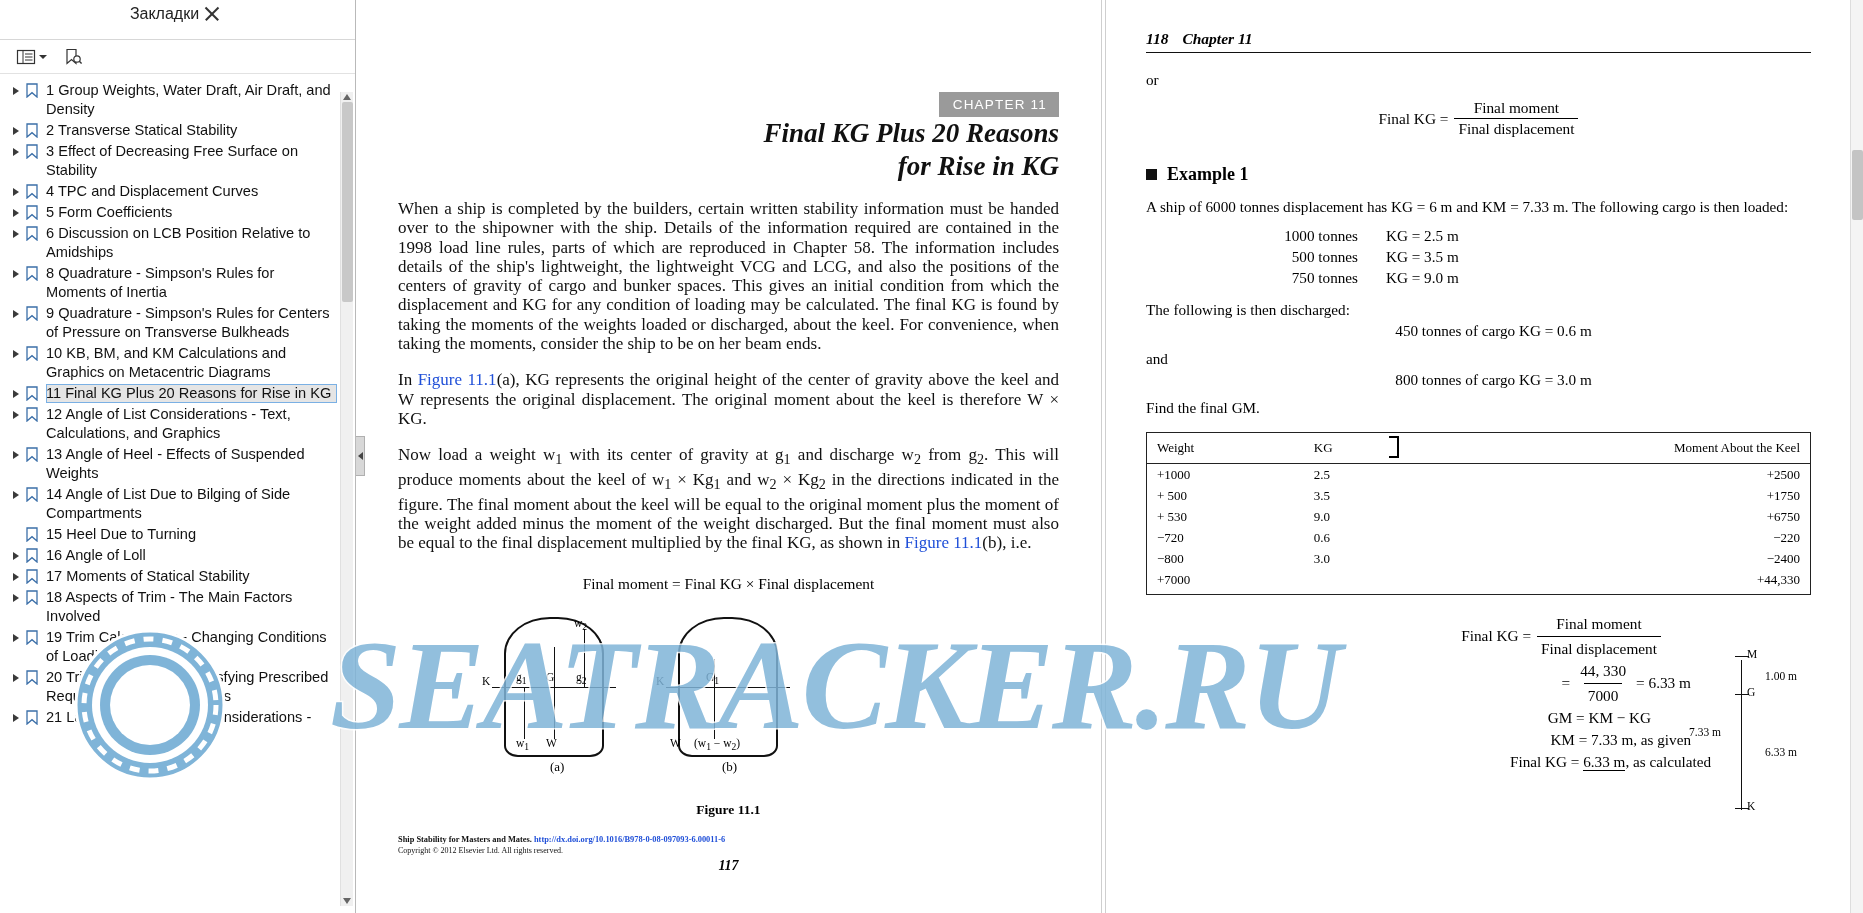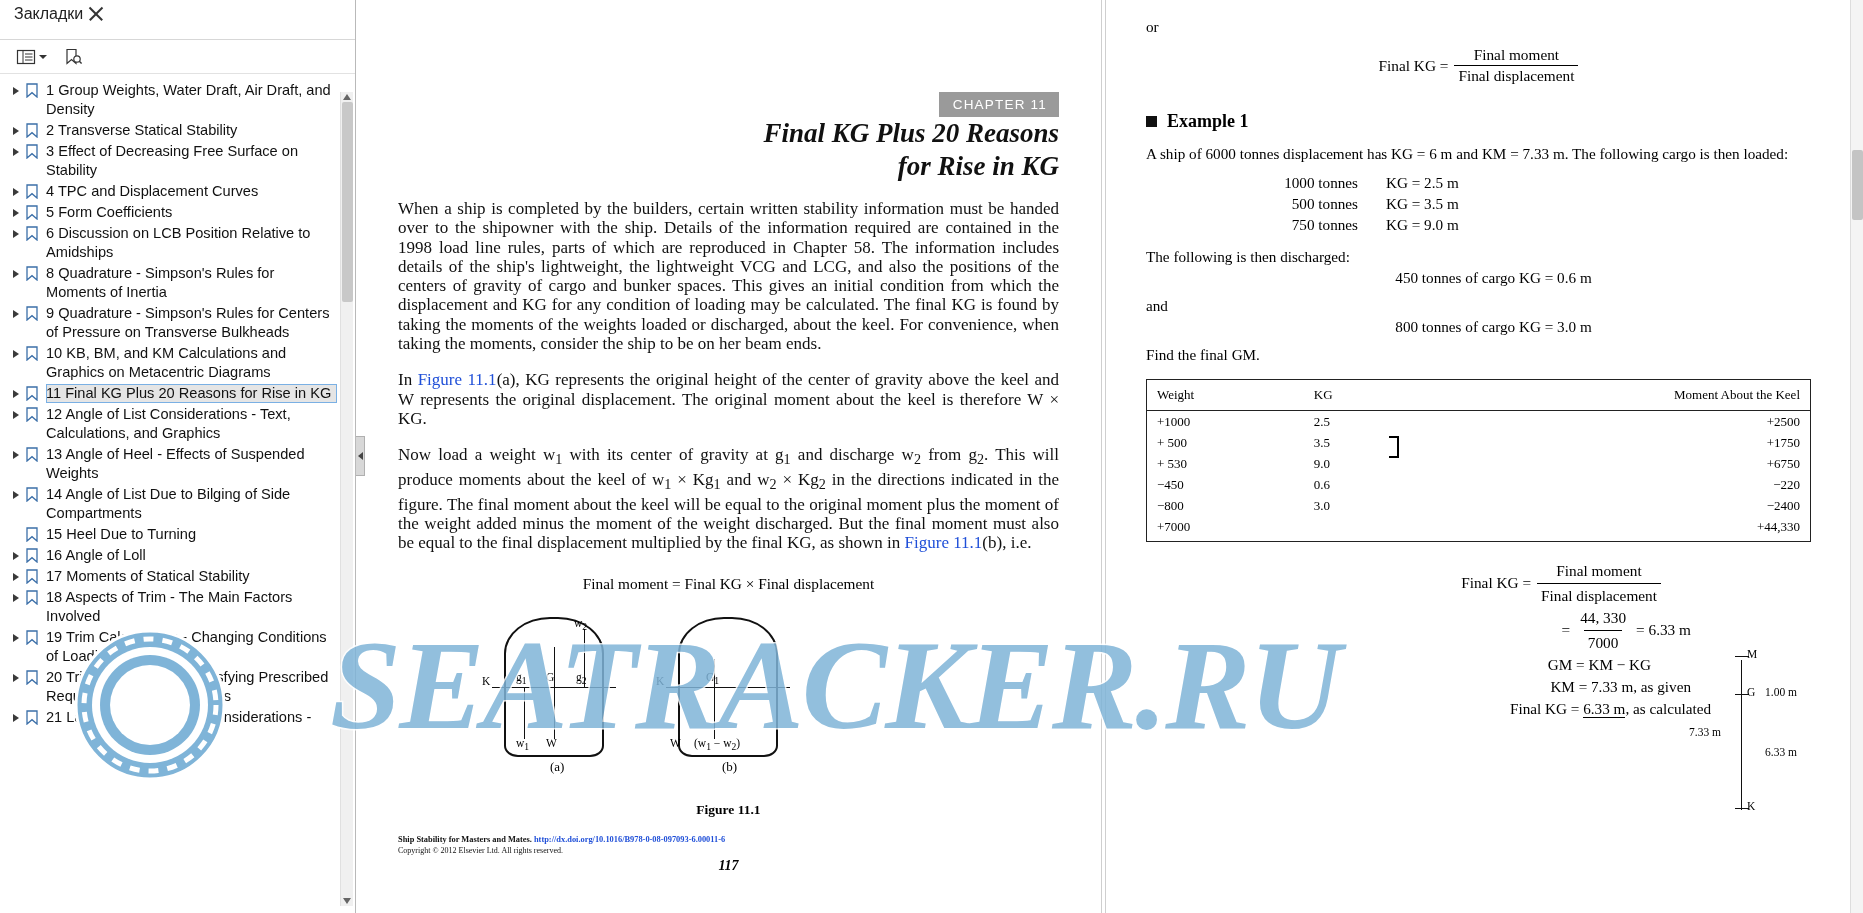--- a/index.html
+++ b/index.html
@@ -24,21 +24,21 @@
     background: #ffffff;
     border-right: 1px solid #b9b9b9;
     display: flex;
     flex-direction: column;
     position: relative;
   }
   #sidebar-header {
     height: 40px;
     display: flex;
     align-items: center;
-    justify-content: flex-start;
+    justify-content: center;
     padding: 0 14px 12px 14px;
     border-bottom: 1px solid #d7d7d7;
   }
   #sidebar-title {
     font-size: 16px;
     color: #222;
   }
   #close-btn {
     width: 26px; height: 26px;
     position: relative;
@@ -705,20 +705,24 @@
         <span>Ship Stability for Masters and Mates.</span>
         <span class="doi">http://dx.doi.org/10.1016/B978-0-08-097093-6.00011-6</span><br>
         <span class="cpy">Copyright © 2012 Elsevier Ltd. All rights reserved.</span>
       </div>
       <div class="page-no">117</div>
     </div>
 
     <div id="page-gap"></div>
 
     <div class="page" id="page-right">
+      <div class="rp-header">
+        <span>118</span>
+        <span>Chapter 11</span>
+      </div>
 
       <div class="rp-or">or</div>
 
       <div class="center-eq">
         <span class="frac-wrap">
           <span>Final KG =</span>
           <span class="frac">
             <span class="num">Final moment</span>
             <span class="den">Final displacement</span>
           </span>
@@ -772,21 +776,21 @@
                 <td>+ 500</td>
                 <td>3.5</td>
                 <td class="r">+1750</td>
               </tr>
               <tr>
                 <td>+ 530</td>
                 <td>9.0</td>
                 <td class="r">+6750</td>
               </tr>
               <tr>
-                <td>−450</td>
+                <td>−720</td>
                 <td>0.6</td>
                 <td class="r">−220</td>
               </tr>
               <tr>
                 <td>−800</td>
                 <td>3.0</td>
                 <td class="r">−2400</td>
               </tr>
               <tr class="last">
                 <td>+7000</td>
@@ -825,21 +829,21 @@
       </div>
 
       <div style="position:absolute; right:40px; top:660px; width:120px; height:160px;">
         <div style="position:absolute; left:50px; top:0; width:1.4px; height:150px; background:#111;"></div>
         <div style="position:absolute; left:44px; top:-4px; width:14px; height:1.4px; background:#111;"></div>
         <div style="position:absolute; left:44px; top:34px; width:14px; height:1.4px; background:#111;"></div>
         <div style="position:absolute; left:44px; top:148px; width:14px; height:1.4px; background:#111;"></div>
         <div class="lbl" style="left:56px; top:-12px;">M</div>
         <div class="lbl" style="left:56px; top:26px;">G</div>
         <div class="lbl" style="left:56px; top:140px;">K</div>
-        <div class="lbl" style="left:74px; top:26px;text-align:right;">1.00 m</div>
+        <div class="lbl" style="left:74px; top:10px;text-align:right;">1.00 m</div>
         <div class="lbl" style="left:74px; top:86px;">6.33 m</div>
         <div class="lbl" style="left:-2px; top:66px;">7.33 m</div>
       </div>
     </div>
 
     <div id="doc-scroll">
       <div id="doc-thumb"></div>
     </div>
 
     <div id="text-cursor">

